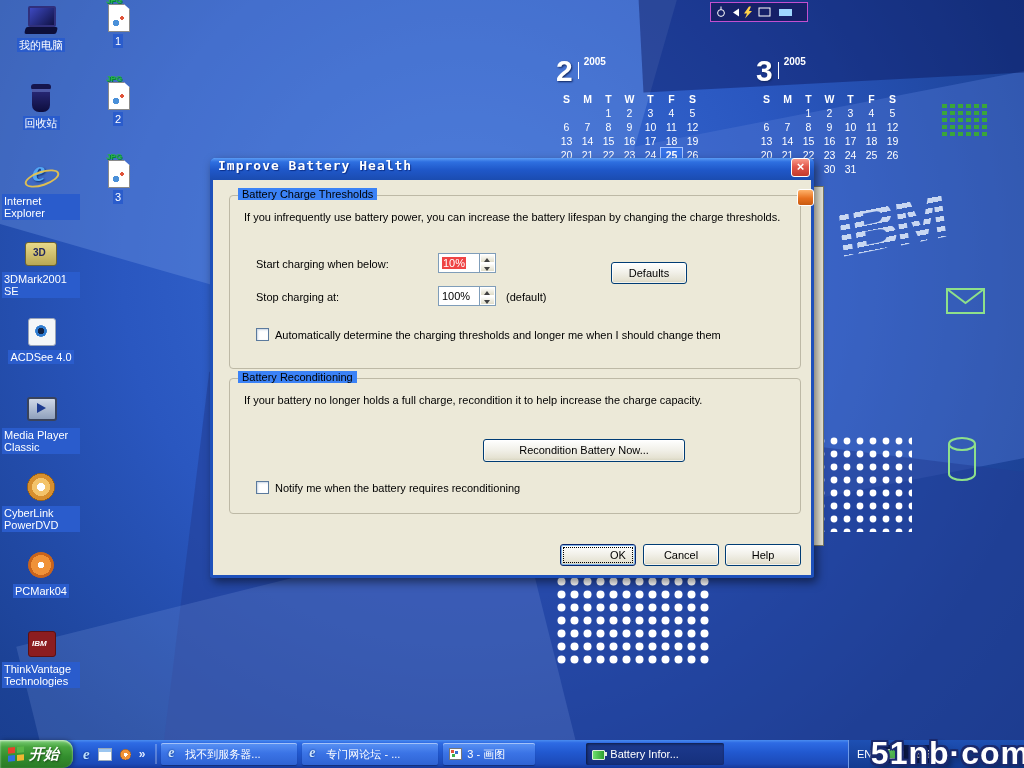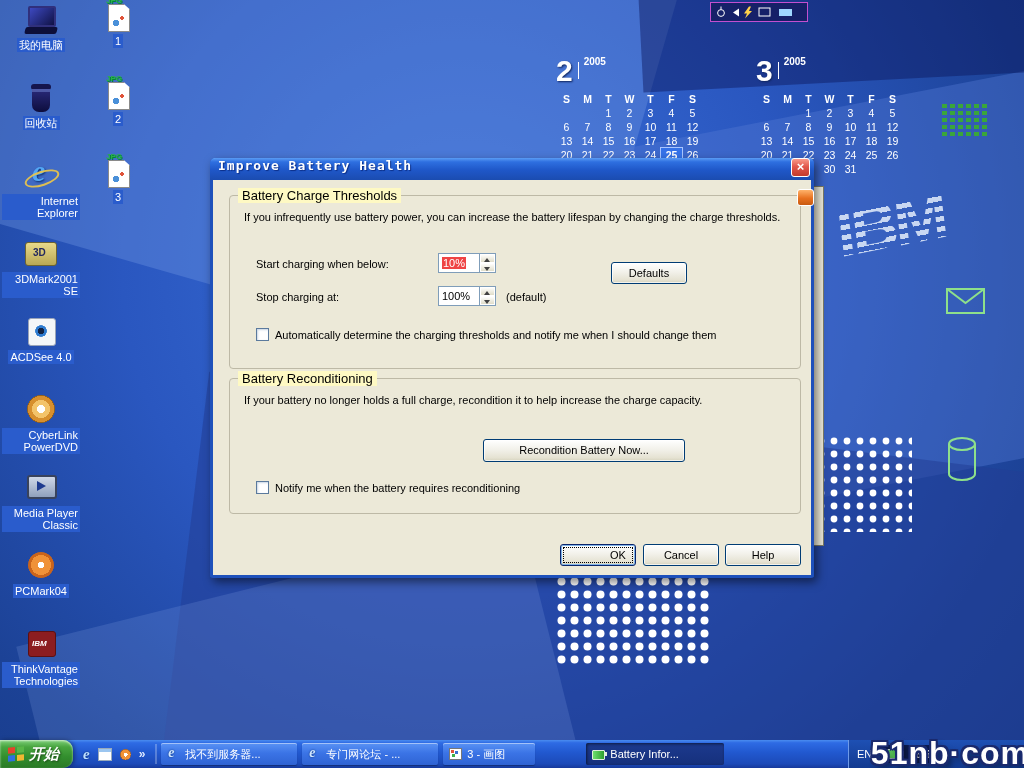--- a/index.html
+++ b/index.html
@@ -30,21 +30,21 @@
   .cal-hcell{font-weight:bold;}
   .cal-today{background:#3572e8;outline:1px solid #a9c6ff;font-weight:bold;}
   
   .top-widget{position:absolute;left:710px;top:2px;width:96px;height:18px;z-index:3;
     background:rgba(22,26,92,.75);border:1px solid #c34fd0;display:flex;align-items:center;justify-content:center;}
   
   .icon-col{position:absolute;display:flex;flex-direction:column;z-index:3;}
   #desktop-icon-col1{left:2px;top:4px;width:78px;}
   #desktop-icon-col2{left:92px;top:0px;width:52px;}
   .desk-icon{height:78px;display:flex;flex-direction:column;align-items:center;cursor:default;}
-  .icon-label{background:#2a5ccc;color:#fff;font-size:11px;line-height:12px;text-align:right;
+  .icon-label{background:#2a5ccc;color:#fff;font-size:11px;line-height:12px;text-align:left;
     padding:1px 2px;max-width:74px;margin-top:2px;}
   .ic{width:36px;height:32px;position:relative;flex:none;}
   .ic-my-computer::before{content:"";position:absolute;left:5px;top:2px;width:24px;height:17px;
     background:linear-gradient(135deg,#3d49c0,#101246);border:2px solid #30307c;border-radius:2px;}
   .ic-my-computer::after{content:"";position:absolute;left:2px;top:23px;width:32px;height:7px;
     background:#0d0f3a;border-radius:2px;transform:skewX(-14deg);}
   .ic-recycle-bin::before{content:"";position:absolute;left:8px;top:2px;width:20px;height:6px;
     background:#15154d;border-radius:3px;}
   .ic-recycle-bin::after{content:"";position:absolute;left:9px;top:7px;width:18px;height:23px;
     background:linear-gradient(180deg,#2a2a7a,#0d0d3d);border-radius:0 0 7px 7px;
@@ -90,21 +90,21 @@
     background:#ece9d8;box-shadow:3px 4px 10px rgba(0,0,0,.5);box-sizing:border-box;}
   .dlg-title{height:22px;margin:0 -3px;border-radius:5px 5px 0 0;display:flex;align-items:flex-start;
     padding:0 4px 0 8px;background:linear-gradient(180deg,#5a9cf5 0%,#2e6fe0 18%,#1f57c8 55%,#1b4cb0 100%);}
   .dlg-title-text{flex:1;color:#fff;font:bold 13px "DejaVu Sans Mono",monospace;letter-spacing:1px;
     text-shadow:1px 1px 1px #0b2e88;white-space:nowrap;}
   .dlg-close{width:17px;height:17px;border:1px solid #fff;border-radius:3px;color:#fff;
     background:linear-gradient(180deg,#f99a8a,#e2574b 45%,#c33a2a);font:bold 13px/15px "Liberation Sans",sans-serif;
     text-align:center;cursor:pointer;}
   .dlg-body{position:relative;height:392px;font-size:11px;color:#000;}
   .grp{position:absolute;border:1px solid #bdb9a6;border-radius:4px;}
-  .grp-title{position:absolute;top:-8px;left:8px;background:#fef9c3;padding:0 4px;font-size:13px;}
+  .grp-title{position:absolute;top:-8px;left:8px;background:#3b82f6;padding:0 4px;font-size:11px;}
   .grp1{left:16px;top:15px;width:570px;height:172px;}
   .grp2{left:16px;top:198px;width:570px;height:134px;}
   .grp-desc{position:absolute;left:14px;top:14px;width:548px;line-height:14px;}
   .fld-label{position:absolute;white-space:nowrap;}
   .spin{position:absolute;width:58px;height:20px;background:#fff;border:1px solid #7f9db9;
     display:flex;box-sizing:border-box;}
   .spin-val{flex:1;padding:3px 2px 0 3px;font-size:11px;}
   .sel{background:#ef4444;color:#fff;padding:0 1px;}
   .spin-btns{width:15px;display:flex;flex-direction:column;border-left:1px solid #7f9db9;}
   .spin-up,.spin-down{flex:1;position:relative;background:linear-gradient(180deg,#fdfdfb,#e0ddc9);
@@ -353,26 +353,26 @@
       </div>
       <div class="desk-icon">
         <div class="ic ic-threedmark"></div>
         <div class="icon-label">3DMark2001 SE</div>
       </div>
       <div class="desk-icon">
         <div class="ic ic-acdsee"></div>
         <div class="icon-label">ACDSee 4.0</div>
       </div>
       <div class="desk-icon">
+        <div class="ic ic-media-player-classic"></div>
+        <div class="icon-label">Media Player Classic</div>
+      </div>
+      <div class="desk-icon">
         <div class="ic ic-powerdvd"></div>
         <div class="icon-label">CyberLink PowerDVD</div>
-      </div>
-      <div class="desk-icon">
-        <div class="ic ic-media-player-classic"></div>
-        <div class="icon-label">Media Player Classic</div>
       </div>
       <div class="desk-icon">
         <div class="ic ic-pcmark"></div>
         <div class="icon-label">PCMark04</div>
       </div>
       <div class="desk-icon">
         <div class="ic ic-thinkvantage"></div>
         <div class="icon-label">ThinkVantage Technologies</div>
       </div>
     </div>
@@ -417,21 +417,21 @@
           <span class="spin-val">100%</span>
           <span class="spin-btns">
             <span class="spin-up"></span>
             <span class="spin-down"></span>
           </span>
         </div>
         <span class="note" style="left:276px;top:95px">(default)</span>
         <div class="xp-btn" style="left:381px;top:66px;width:76px">Defaults</div>
         <div class="chk-row" style="left:26px;top:132px">
           <span class="chk"></span>
-          <span>Automatically determine the charging thresholds and notify me when I should change them</span>
+          <span>Automatically determine the charging thresholds and longer me when I should change them</span>
         </div>
       </div>
 
       <div class="grp grp2">
         <span class="grp-title">Battery Reconditioning</span>
         <div class="grp-desc">If your battery no longer holds a full charge, recondition it to help increase the charge capacity.</div>
         <div class="xp-btn" style="left:253px;top:60px;width:202px;height:23px;line-height:21px">Recondition Battery Now...</div>
         <div class="chk-row" style="left:26px;top:102px">
           <span class="chk"></span>
           <span>Notify me when the battery requires reconditioning</span>

